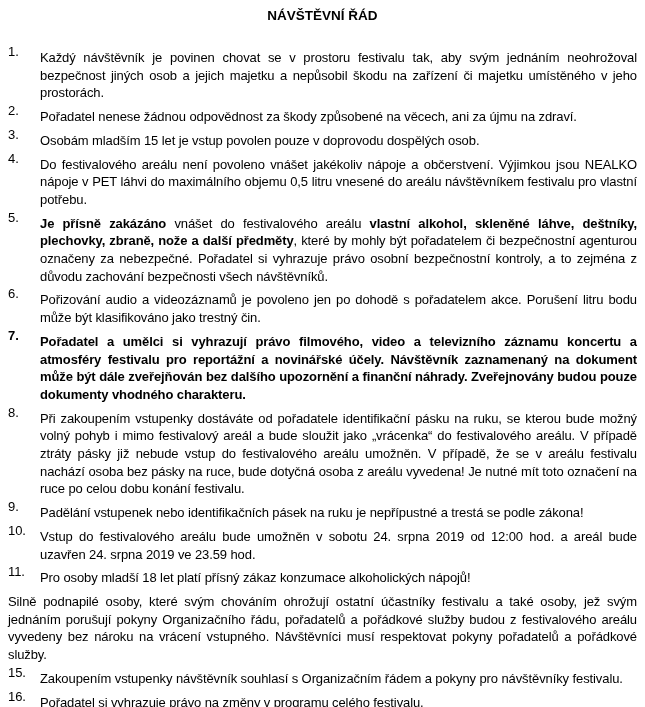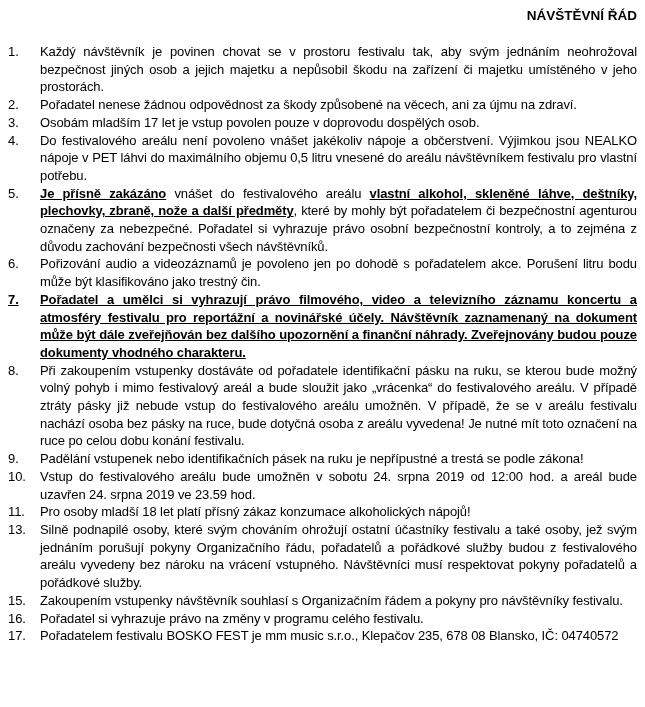--- a/index.html
+++ b/index.html
@@ -13,21 +13,21 @@
     color: #000000;
     font-family: "Liberation Sans", sans-serif;
     overflow: hidden;
   }
   .doc {
     padding: 6px 8px 0 8px;
     box-sizing: border-box;
     width: 645px;
   }
   .title {
-    text-align: right;
+    text-align: center;
     font-weight: bold;
     font-size: 13.5px;
     line-height: 16px;
     margin-top: 2px;
   }
   .rules-list {
     margin-top: 19px;
   }
   .rule {
     display: flex;
@@ -35,43 +35,43 @@
     line-height: 17.7px;
     letter-spacing: -0.1px;
   }
   .rule .num {
     flex: 0 0 32px;
     width: 32px;
   }
   .rule .text {
     flex: 1 1 auto;
     text-align: justify;
+    margin-top: 6px;
   }
   .b {
     font-weight: bold;
-    text-decoration: underline;
   }
 </style>
 </head>
 <body>
 
 <div class="doc">
   <div class="title">NÁVŠTĚVNÍ ŘÁD</div>
   <div class="rules-list">
       <div class="rule">
         <span class="num">1.</span>
         <div class="text"><span>Každý návštěvník je povinen chovat se v prostoru festivalu tak, aby svým jednáním neohrožoval bezpečnost jiných osob a jejich majetku a nepůsobil škodu na zařízení či majetku umístěného v jeho prostorách.</span></div>
       </div>
       <div class="rule">
         <span class="num">2.</span>
         <div class="text"><span>Pořadatel nenese žádnou odpovědnost za škody způsobené na věcech, ani za újmu na zdraví.</span></div>
       </div>
       <div class="rule">
         <span class="num">3.</span>
-        <div class="text"><span>Osobám mladším 17 let je vstup povolen pouze v doprovodu dospělých osob.</span></div>
+        <div class="text"><span>Osobám mladším 15 let je vstup povolen pouze v doprovodu dospělých osob.</span></div>
       </div>
       <div class="rule">
         <span class="num">4.</span>
         <div class="text"><span>Do festivalového areálu není povoleno vnášet jakékoliv nápoje a občerstvení. Výjimkou jsou NEALKO nápoje v PET láhvi do maximálního objemu 0,5 litru vnesené do areálu návštěvníkem festivalu pro vlastní potřebu.</span></div>
       </div>
       <div class="rule">
         <span class="num">5.</span>
         <div class="text"><span class="b">Je přísně zakázáno</span><span> vnášet do festivalového areálu </span><span class="b">vlastní alkohol, skleněné láhve, deštníky, plechovky, zbraně, nože a další předměty</span><span>, které by mohly být pořadatelem či bezpečnostní agenturou označeny za nebezpečné. Pořadatel si vyhrazuje právo osobní bezpečnostní kontroly, a to zejména z důvodu zachování bezpečnosti všech návštěvníků.</span></div>
       </div>
       <div class="rule">
@@ -92,21 +92,20 @@
       </div>
       <div class="rule">
         <span class="num">10.</span>
         <div class="text"><span>Vstup do festivalového areálu bude umožněn v sobotu 24. srpna 2019 od 12:00 hod. a areál bude uzavřen 24. srpna 2019 ve 23.59 hod.</span></div>
       </div>
       <div class="rule">
         <span class="num">11.</span>
         <div class="text"><span>Pro osoby mladší 18 let platí přísný zákaz konzumace alkoholických nápojů!</span></div>
       </div>
       <div class="rule">
-        <span class="num">13.</span>
         <div class="text"><span>Silně podnapilé osoby, které svým chováním ohrožují ostatní účastníky festivalu a také osoby, jež svým jednáním porušují pokyny Organizačního řádu, pořadatelů a pořádkové služby budou z festivalového areálu vyvedeny bez nároku na vrácení vstupného. Návštěvníci musí respektovat pokyny pořadatelů a pořádkové služby.</span></div>
       </div>
       <div class="rule">
         <span class="num">15.</span>
         <div class="text"><span>Zakoupením vstupenky návštěvník souhlasí s Organizačním řádem a pokyny pro návštěvníky festivalu.</span></div>
       </div>
       <div class="rule">
         <span class="num">16.</span>
         <div class="text"><span>Pořadatel si vyhrazuje právo na změny v programu celého festivalu.</span></div>
       </div>

